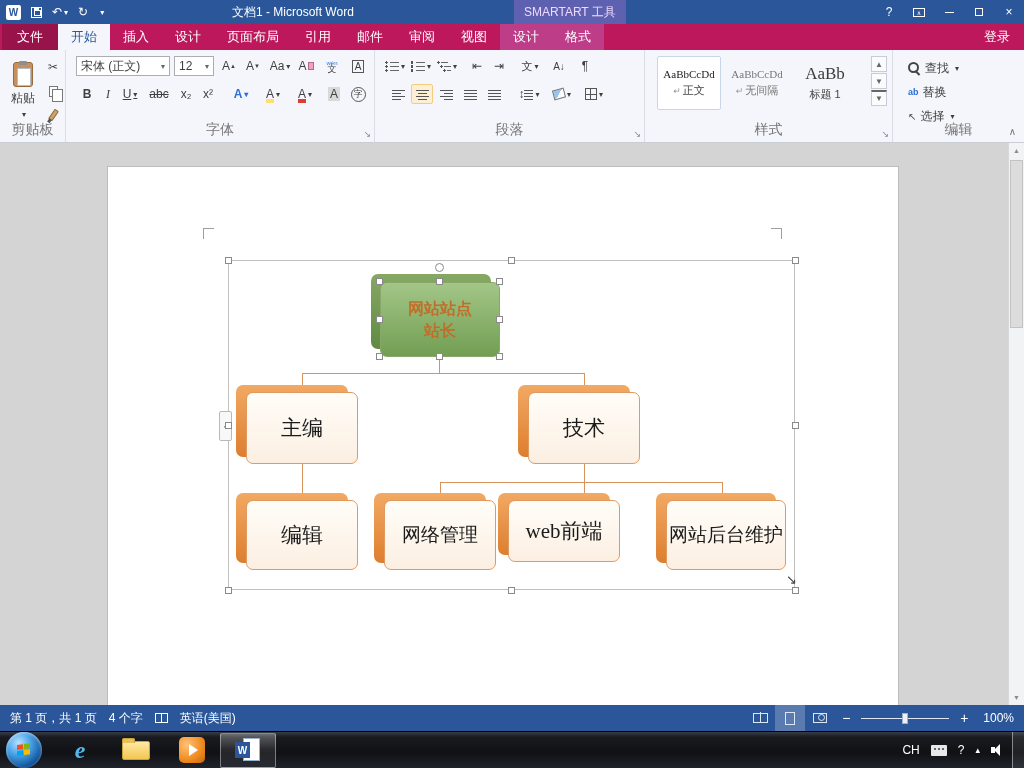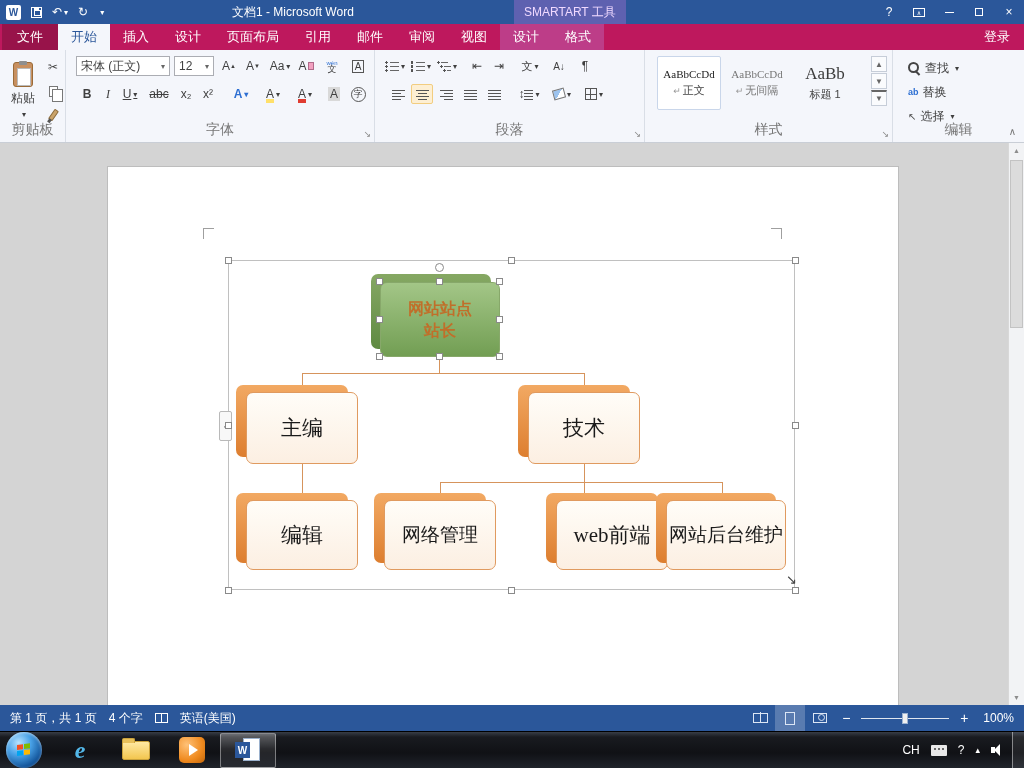--- a/index.html
+++ b/index.html
@@ -453,21 +453,21 @@
     <div class="front">
         <span>编辑</span>
       </div>
   </div>
   <div class="node" style="left:384px;top:357px;width:112px;height:70px">
     <div class="back"></div>
     <div class="front" style="font-size:19px">
         <span>网络管理</span>
       </div>
   </div>
-  <div class="node" style="left:556px;top:357px;width:112px;height:70px">
+  <div class="node" style="left:508px;top:357px;width:112px;height:62px">
     <div class="back"></div>
     <div class="front">
         <span>web前端</span>
       </div>
   </div>
   <div class="node" style="left:666px;top:357px;width:120px;height:70px">
     <div class="back"></div>
     <div class="front" style="font-size:19px;line-height:1.3">
         <span>网站后台维护</span>
       </div>

